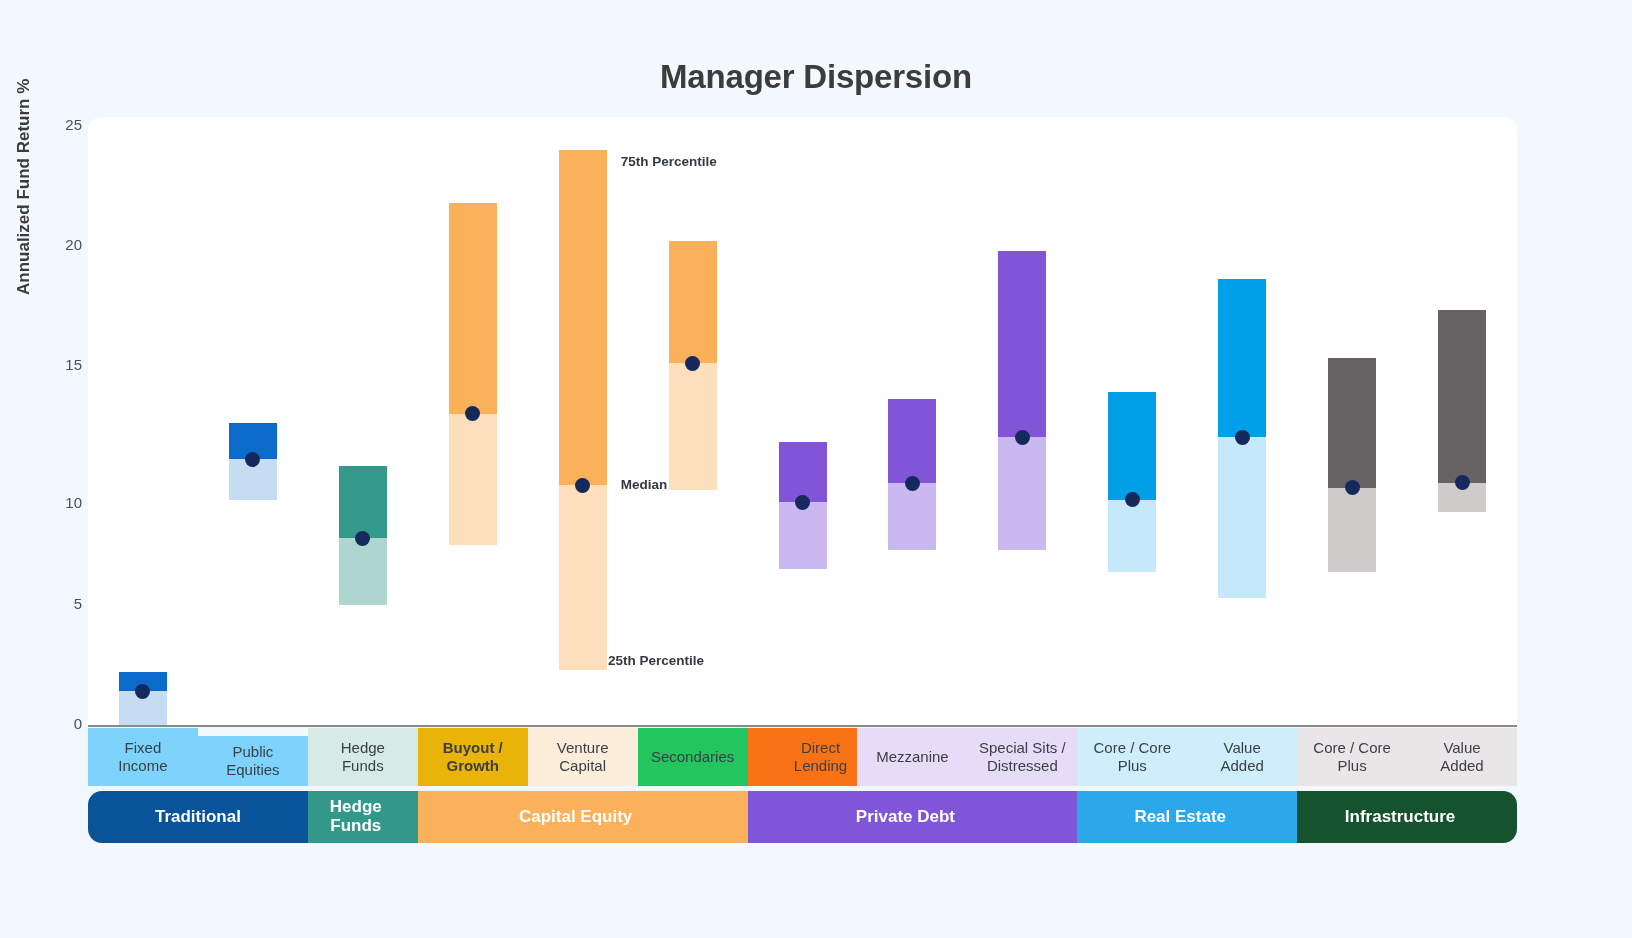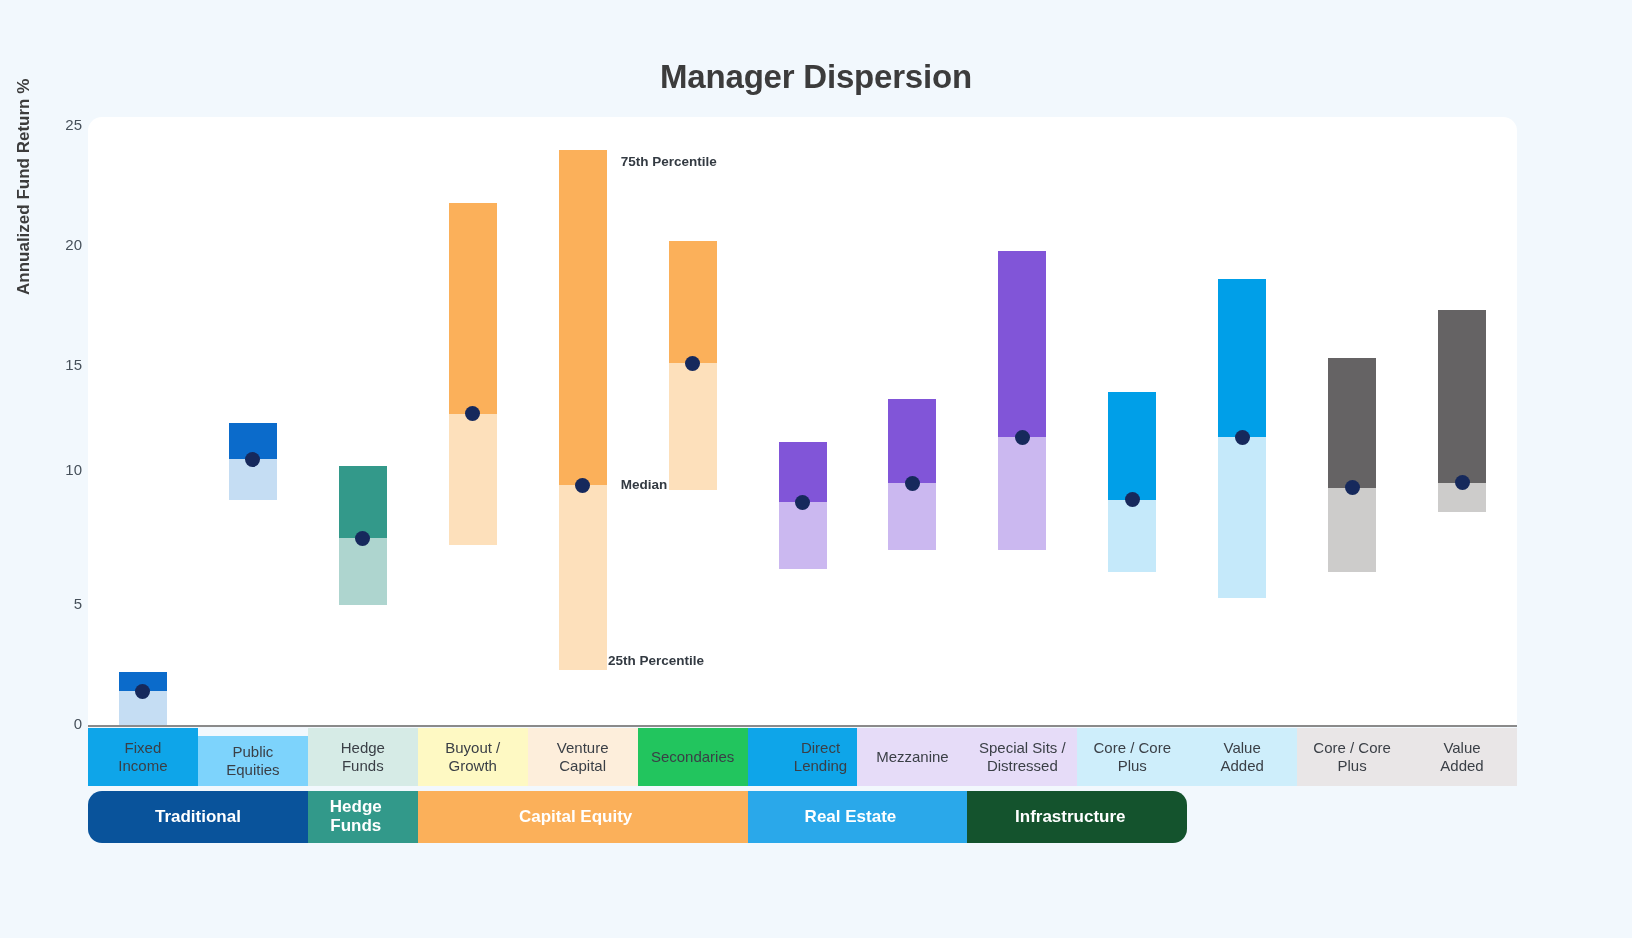--- a/index.html
+++ b/index.html
@@ -92,21 +92,21 @@
 <div class="page">
 
   <div class="chart-title">Manager Dispersion</div>
 
   <div class="ylabel">Annualized Fund Return %</div>
 
   <div id="y-axis">
       <div class="ytick" style="top: 116px;">25</div>
       <div class="ytick" style="top: 235.8px;">20</div>
       <div class="ytick" style="top: 355.6px;">15</div>
-      <div class="ytick" style="top: 461px;">10</div>
+      <div class="ytick" style="top: 494px;">10</div>
       <div class="ytick" style="top: 595.2px;">5</div>
       <div class="ytick" style="top: 715px;">0</div>
     </div>
 
   <div id="plot-surface"></div>
   <div id="axis-line"></div>
 
   <div id="bars-layer">
       <div class="bar" title="Fixed Income" style="left: 118.962px; top: 672.288px; width: 48px; height: 52.712px;">
         <div class="upper" style="top: 0px; height: 19.168px; background: rgb(11, 107, 203);"></div>
@@ -175,39 +175,39 @@
       </div>
     </div>
 
   <div id="annot-layer">
       <div class="annot" style="left: 620.654px; top: 153.96px;">75th Percentile</div>
       <div class="annot" style="left: 620.654px; top: 477.4px;">Median</div>
       <div class="annot" style="left: 608px; top: 652.892px;">25th Percentile</div>
     </div>
 
   <div id="subcat-row">
-      <div class="subcat" style="width: 109.923px; background: #0ea5e9;">
+      <div class="subcat" style="width: 109.923px; background: #7dd3fc;">
         <span>Fixed<br>Income</span>
       </div>
       <div class="subcat" style="width: 109.923px; background: #7dd3fc; margin-top: 8px;">
         <span>Public<br>Equities</span>
       </div>
       <div class="subcat" style="width: 109.923px; background: rgb(214, 235, 230);">
         <span>Hedge<br>Funds</span>
       </div>
-      <div class="subcat" style="width: 109.923px; background: #fef9c3;">
+      <div class="subcat" style="width: 109.923px; background: #eab308; font-weight: bold;">
         <span>Buyout&nbsp;/<br>Growth</span>
       </div>
       <div class="subcat" style="width: 109.923px; background: rgb(253, 238, 219);">
         <span>Venture<br>Capital</span>
       </div>
       <div class="subcat" style="width: 109.923px; background: #22c55e;">
         <span>Secondaries</span>
       </div>
-      <div class="subcat" style="width: 109.923px; background: #0ea5e9; padding-left: 36px;">
+      <div class="subcat" style="width: 109.923px; background: #f97316; padding-left: 36px;">
         <span>Direct<br>Lending</span>
       </div>
       <div class="subcat" style="width: 109.923px; background: rgb(230, 220, 248);">
         <span>Mezzanine</span>
       </div>
       <div class="subcat" style="width: 109.923px; background: rgb(230, 220, 248);">
         <span>Special&nbsp;Sits&nbsp;/<br>Distressed</span>
       </div>
       <div class="subcat" style="width: 109.923px; background: rgb(206, 238, 251);">
         <span>Core&nbsp;/&nbsp;Core<br>Plus</span>
@@ -225,20 +225,23 @@
   <div id="group-row">
       <div class="group-band rl" style="width: 219.846px; background: rgb(9, 83, 155); z-index: 6;">
         <span>Traditional</span>
       </div>
       <div class="group-band" style="width: 123.923px; background: rgb(50, 153, 138); z-index: 5; border-radius: 14px 0px 0px 14px; margin-left: -14px;">
         <span>Hedge<br>Funds</span>
       </div>
       <div class="group-band" style="width: 343.769px; background: rgb(251, 176, 90); z-index: 4; border-radius: 14px 0px 0px 14px; margin-left: -14px;">
         <span>Capital Equity</span>
       </div>
+      <div class="group-band" style="width: 343.769px; background: rgb(129, 85, 216); z-index: 3; border-radius: 14px 0px 0px 14px; margin-left: -14px;">
+        <span>Private Debt</span>
+      </div>
       <div class="group-band" style="width: 233.846px; background: rgb(42, 168, 234); z-index: 2; border-radius: 14px 0px 0px 14px; margin-left: -14px;">
         <span>Real Estate</span>
       </div>
       <div class="group-band rr" style="width: 233.846px; background: #14532d; z-index: 1; border-radius: 14px; margin-left: -14px;">
         <span>Infrastructure</span>
       </div>
     </div>
 
 </div>
 

